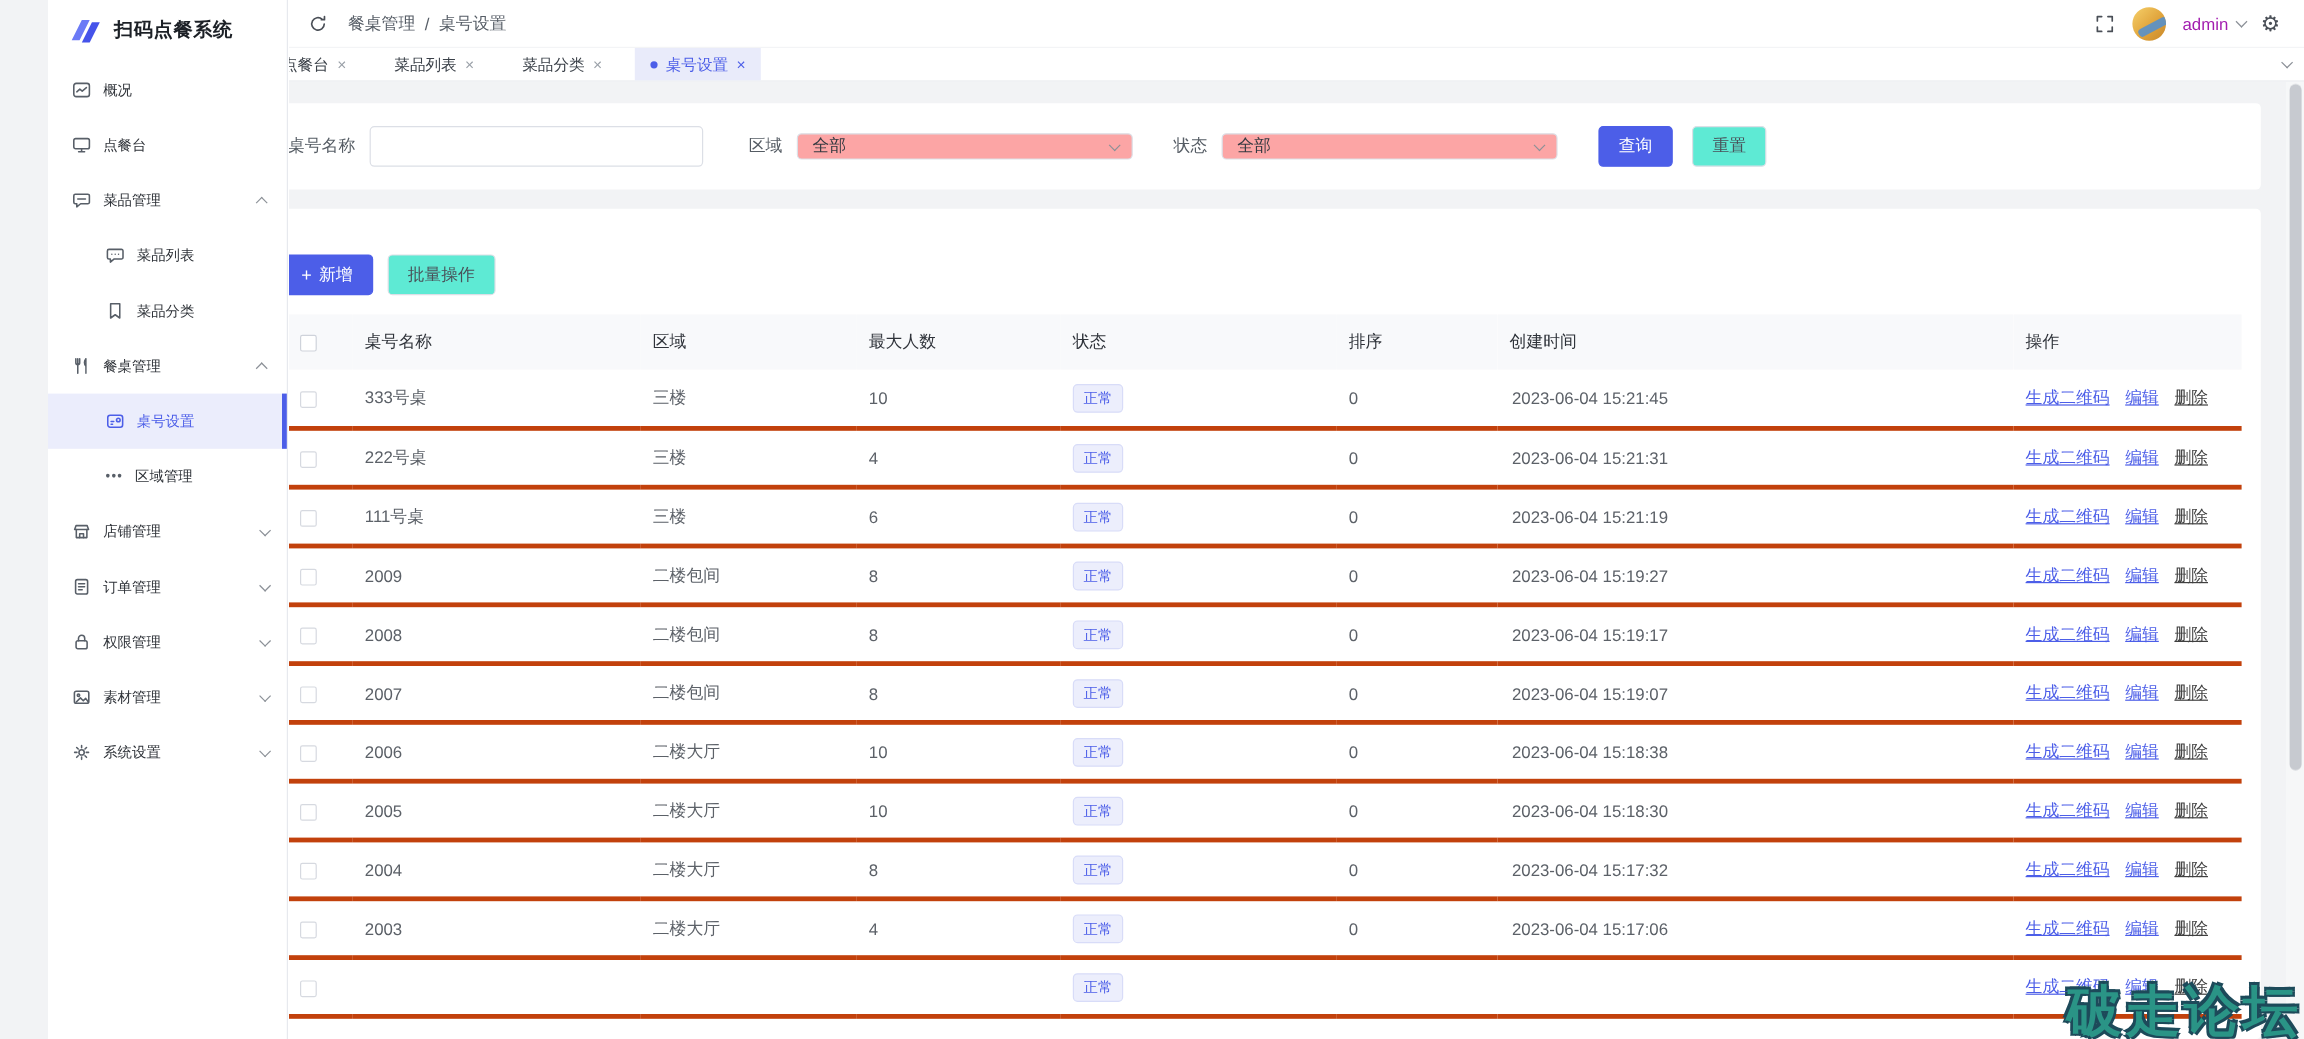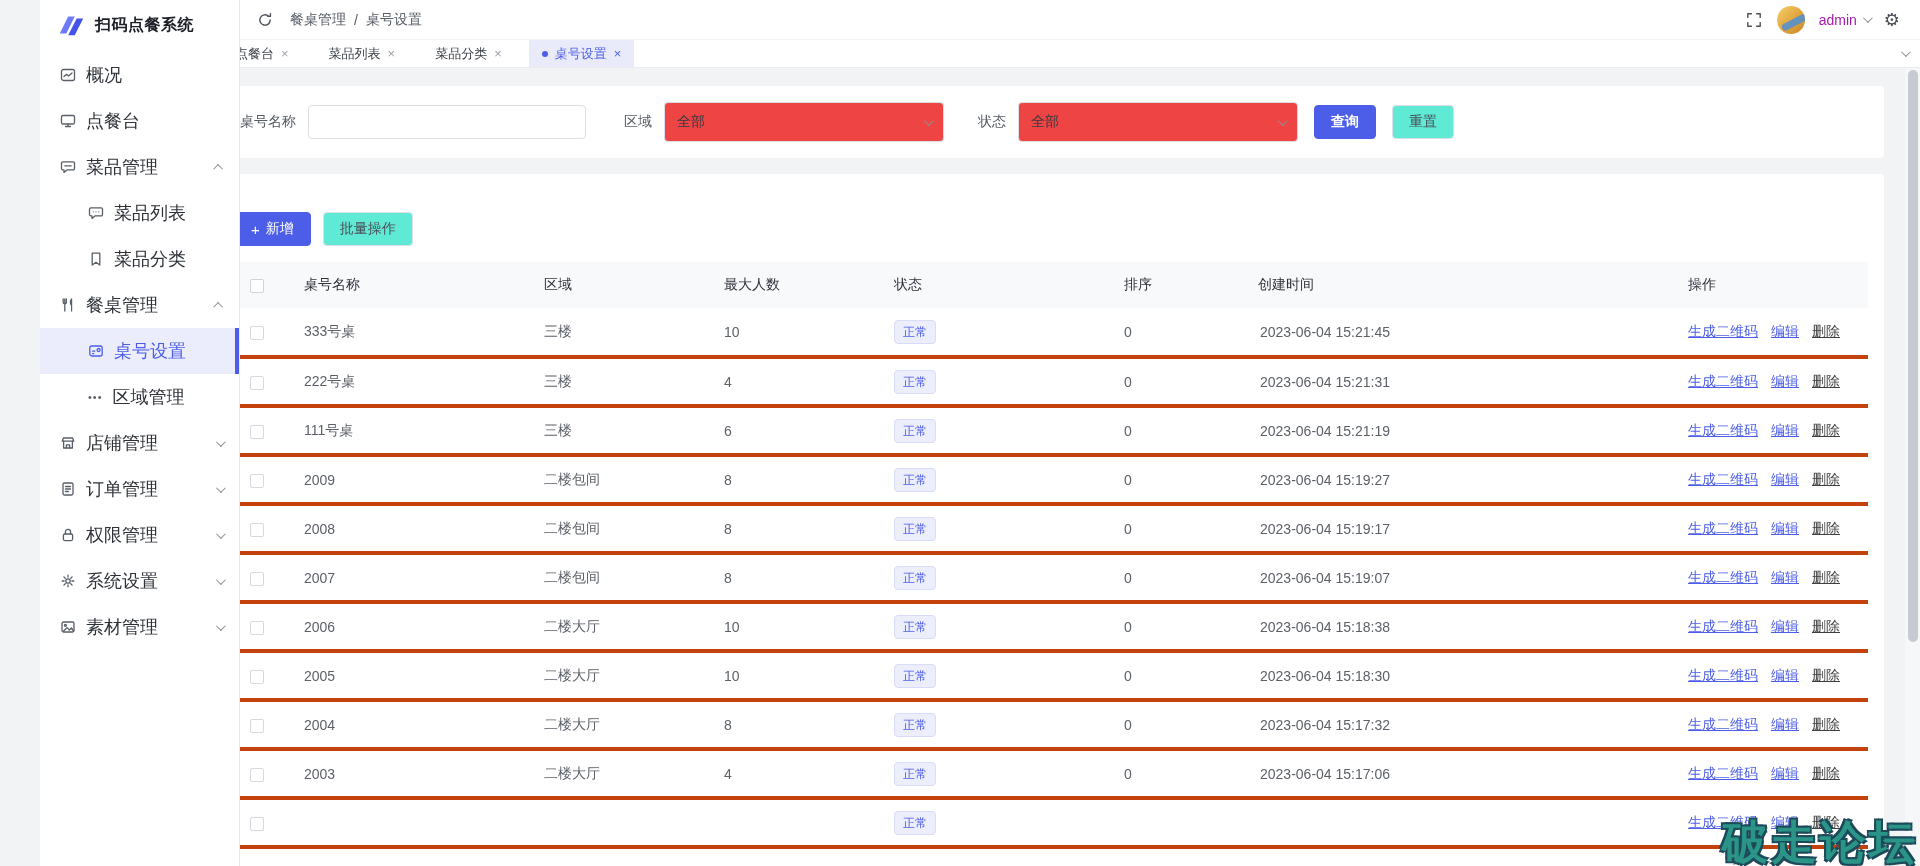--- a/index.html
+++ b/index.html
@@ -12,21 +12,21 @@
     background:#fff; border-right:1px solid #e7e9ee; z-index:30;margin-left:28px; }
   .logo-row { height:50px; display:flex; align-items:center; gap:9px; padding:0 16px; }
   .logo-mark { width:30px; height:30px; flex:0 0 auto; }
   .logo-title { font-size:16px; font-weight:700; color:#1c2026; letter-spacing:.5px; }
   .menu { padding-top:2px; }
   .mi { position:relative; height:46px; display:flex; align-items:center; gap:10px;
     padding:0 16px 0 20px; color:#2e3238; cursor:pointer; }
   .mi.sub { padding-left:48px; }
   .mi .ic { width:16px; height:16px; display:flex; align-items:center; justify-content:center;
     color:#585f68; flex:0 0 auto; }
-  .mi .ml { flex:1 1 auto; font-size:18px; }
+  .mi .ml { flex:1 1 auto; font-size:12px; }
   .mi .dots { color:#585f68; font-size:11px; letter-spacing:1px; }
   .mi.active { background:#ebedfc; color:#4c5ee8; }
   .mi.active .ic, .mi.active .dots { color:#4c5ee8; }
   .mi.active::after { content:""; position:absolute; right:0; top:0; width:4px; height:100%;
     background:#4c5ee8; }
   .chev { width:7px; height:7px; border-right:1.4px solid #8b9097; border-bottom:1.4px solid #8b9097;
     flex:0 0 auto; }
   .chev.down { transform:rotate(45deg) translateY(-2px); }
   .chev.up { transform:rotate(-135deg) translateY(-2px); }
   svg.lineic { width:16px; height:16px; stroke:currentColor; fill:none;
@@ -62,24 +62,24 @@
   .tabs-chev { position:absolute; right:12px; top:10px; }
 
   
   .content { flex:1 1 auto; padding:18px 36px 0 18px; display:flex; flex-direction:column;
     overflow:hidden; position:relative; }
   .card { background:#fff; border-radius:4px; }
   .filter-card { height:72px; display:flex; align-items:center; padding:0 22px; margin-bottom:16px; flex:0 0 auto; }
   .f-label { color:#555c64; margin-right:12px; white-space:nowrap; }
   .f-input { width:278px; height:34px; border:1px solid #dcdfe6; border-radius:4px;
     padding:0 10px; font-size:14px; color:#333; outline:none; }
-  .sel { width:280px; height:40px; border:1px solid #dcdfe6; border-radius:4px;
+  .sel { width:280px; height:22px; border:1px solid #dcdfe6; border-radius:4px;
     display:flex; align-items:center; justify-content:space-between; padding:0 12px;
-    color:#343a41; cursor:pointer; background:#ef4444; }
-  .gap38 { margin-left:38px; } .gap34 { margin-left:34px; } .gap32 { margin-left:16px;font-weight:bold; }
+    color:#343a41; cursor:pointer; background:#fca5a5; }
+  .gap38 { margin-left:38px; } .gap34 { margin-left:34px; } .gap32 { margin-left:34px; }
   .btn { height:34px; border-radius:4px; border:1px solid #dcdfe6; background:#5eead4;
     color:#4a5058; font-size:14px; padding:0 16px; cursor:pointer;
     display:inline-flex; align-items:center; gap:6px; font-family:inherit; }
   .btn.primary { background:#4c5ee8; border-color:#4c5ee8; color:#fff; }
   .btn .plus { font-size:15px; line-height:1; }
 
   .table-card { flex:1 1 auto; padding:38px 16px 0; overflow:hidden; }
   .toolbar { display:flex; gap:12px; margin-bottom:16px; }
 
   table { width:100%; border-collapse:collapse; table-layout:fixed; }
@@ -234,37 +234,37 @@
             <path d="M5.4 7V5a2.6 2.6 0 0 1 5.2 0v2"></path>
           </svg>
       </span>
       <span class="ml">权限管理</span>
       <span class="chev down"></span>
     </div>
 
     <div class="mi">
       <span class="ic">
         <svg class="lineic" viewBox="0 0 16 16">
-            <circle cx="8" cy="8" r="2.2"></circle>
-            <path d="M8 2.2v1.9M8 11.9v1.9M2.2 8h1.9M11.9 8h1.9M3.9 3.9l1.3 1.3M10.8 10.8l1.3 1.3M12.1 3.9l-1.3 1.3M5.2 10.8l-1.3 1.3"></path>
-          </svg>
-      </span>
-      <span class="ml">系统设置</span>
-      <span class="chev down"></span>
-    </div>
-
-    <div class="mi">
-      <span class="ic">
-        <svg class="lineic" viewBox="0 0 16 16">
             <rect x="2" y="3" width="12" height="10" rx="1.5"></rect>
             <circle cx="5.4" cy="6.3" r="1"></circle>
             <path d="M3.6 12l3.4-3.4 2.4 2.4 2-2 2.2 3"></path>
           </svg>
       </span>
       <span class="ml">素材管理</span>
+      <span class="chev down"></span>
+    </div>
+
+    <div class="mi">
+      <span class="ic">
+        <svg class="lineic" viewBox="0 0 16 16">
+            <circle cx="8" cy="8" r="2.2"></circle>
+            <path d="M8 2.2v1.9M8 11.9v1.9M2.2 8h1.9M11.9 8h1.9M3.9 3.9l1.3 1.3M10.8 10.8l1.3 1.3M12.1 3.9l-1.3 1.3M5.2 10.8l-1.3 1.3"></path>
+          </svg>
+      </span>
+      <span class="ml">系统设置</span>
       <span class="chev down"></span>
     </div>
 
   </nav>
 </aside>
 
 <div class="main">
 
   <header class="topbar">
     <span class="tb-ic">

